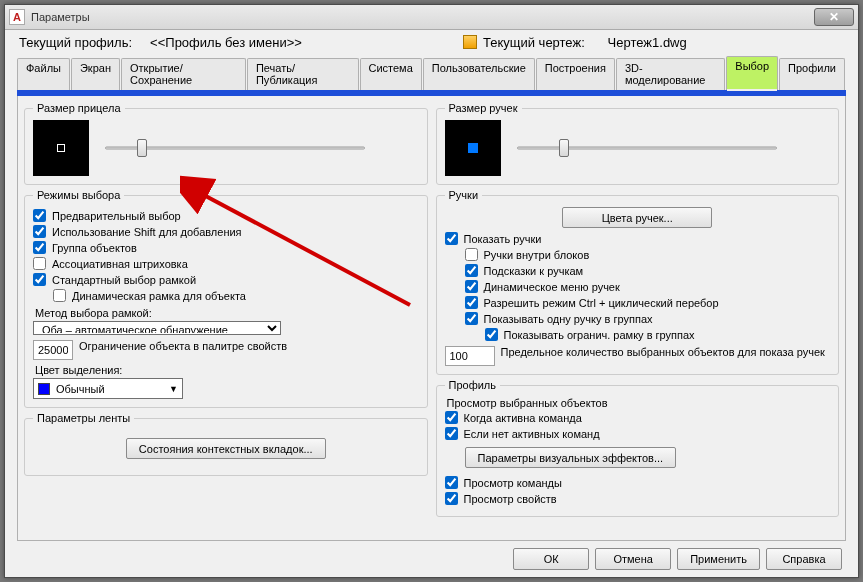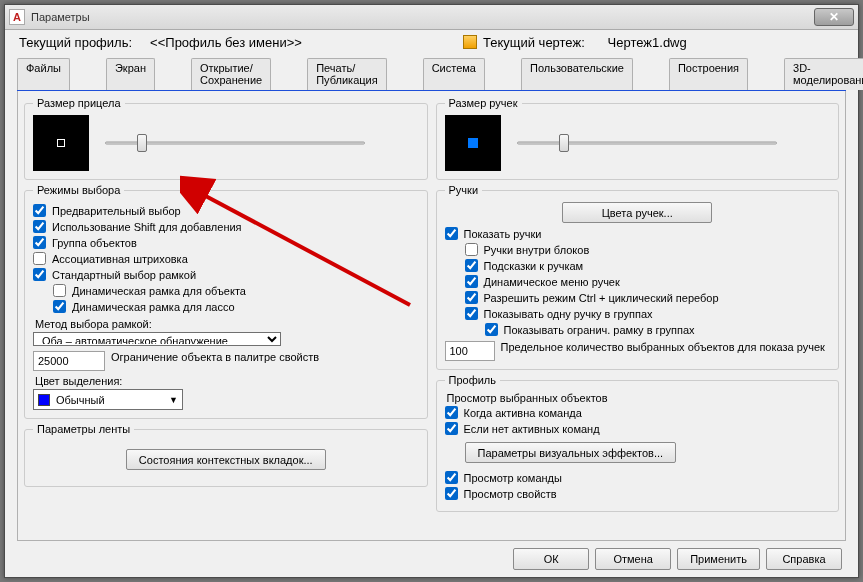--- a/index.html
+++ b/index.html
@@ -54,36 +54,35 @@
   .profile-row .right { display: flex; align-items: center; gap: 6px; padding-left: 24px; }
   .profile-row .icon {
     width: 14px; height: 14px;
     background: linear-gradient(#ffd060, #f0a000);
     border: 1px solid #aa7700;
     display: inline-block;
   }
   .tabs {
     margin: 2px 12px 0 12px;
     display: flex;
-    border-bottom: 1px solid #1d4ed8;
-    gap: 35px;
+    border-bottom: 6px solid #1d4ed8;
   }
   .tab {
     padding: 3px 8px 4px 8px;
     background: #e8e8e8;
     border: 1px solid #b0b0b0;
     border-bottom: none;
     margin-right: 1px;
     margin-top: 2px;
     font-size: 11px;
     cursor: default;
     border-radius: 2px 2px 0 0;
   }
   .tab.active {
-    background: #737373;
+    background: #bef264;
     position: relative;
     margin-top: 0; 
   }
   .tab.active::after {
     content: '';
     position: absolute; left: 0; right: 0; bottom: -1px; height: 2px;
     background: #f0f0f0;
   }
   .content {
     flex: 1;
@@ -259,32 +258,28 @@
             <span>Ассоциативная штриховка</span>
           </label>
         <label class="check-row">
             <input type="checkbox" checked="" style="">
             <span>Стандартный выбор рамкой</span>
           </label>
         <label class="check-row indent1">
             <input type="checkbox" style="">
             <span>Динамическая рамка для объекта</span>
           </label>
-        <label class="check-row indent1">
-            <input type="checkbox" checked="" style="">
-            <span>Динамическая рамка для лассо</span>
-          </label>
 
         <div class="sub-label">Метод выбора рамкой:</div>
         <select class="combo combo-full">
           <option>Оба – автоматическое обнаружение</option>
         </select>
 
         <div class="row-flex">
-          <input class="textfield" style="width: 72px;" value="25000">
+          <input class="textfield" style="width: 40px;" value="25000">
           <div style="flex:1;">Ограничение объекта в палитре свойств</div>
         </div>
 
         <div class="sub-label">Цвет выделения:</div>
         <div class="color-combo">
           <span class="swatch"></span>
           <span>Обычный</span>
           <span class="arrow">▼</span>
         </div>
       </fieldset>

